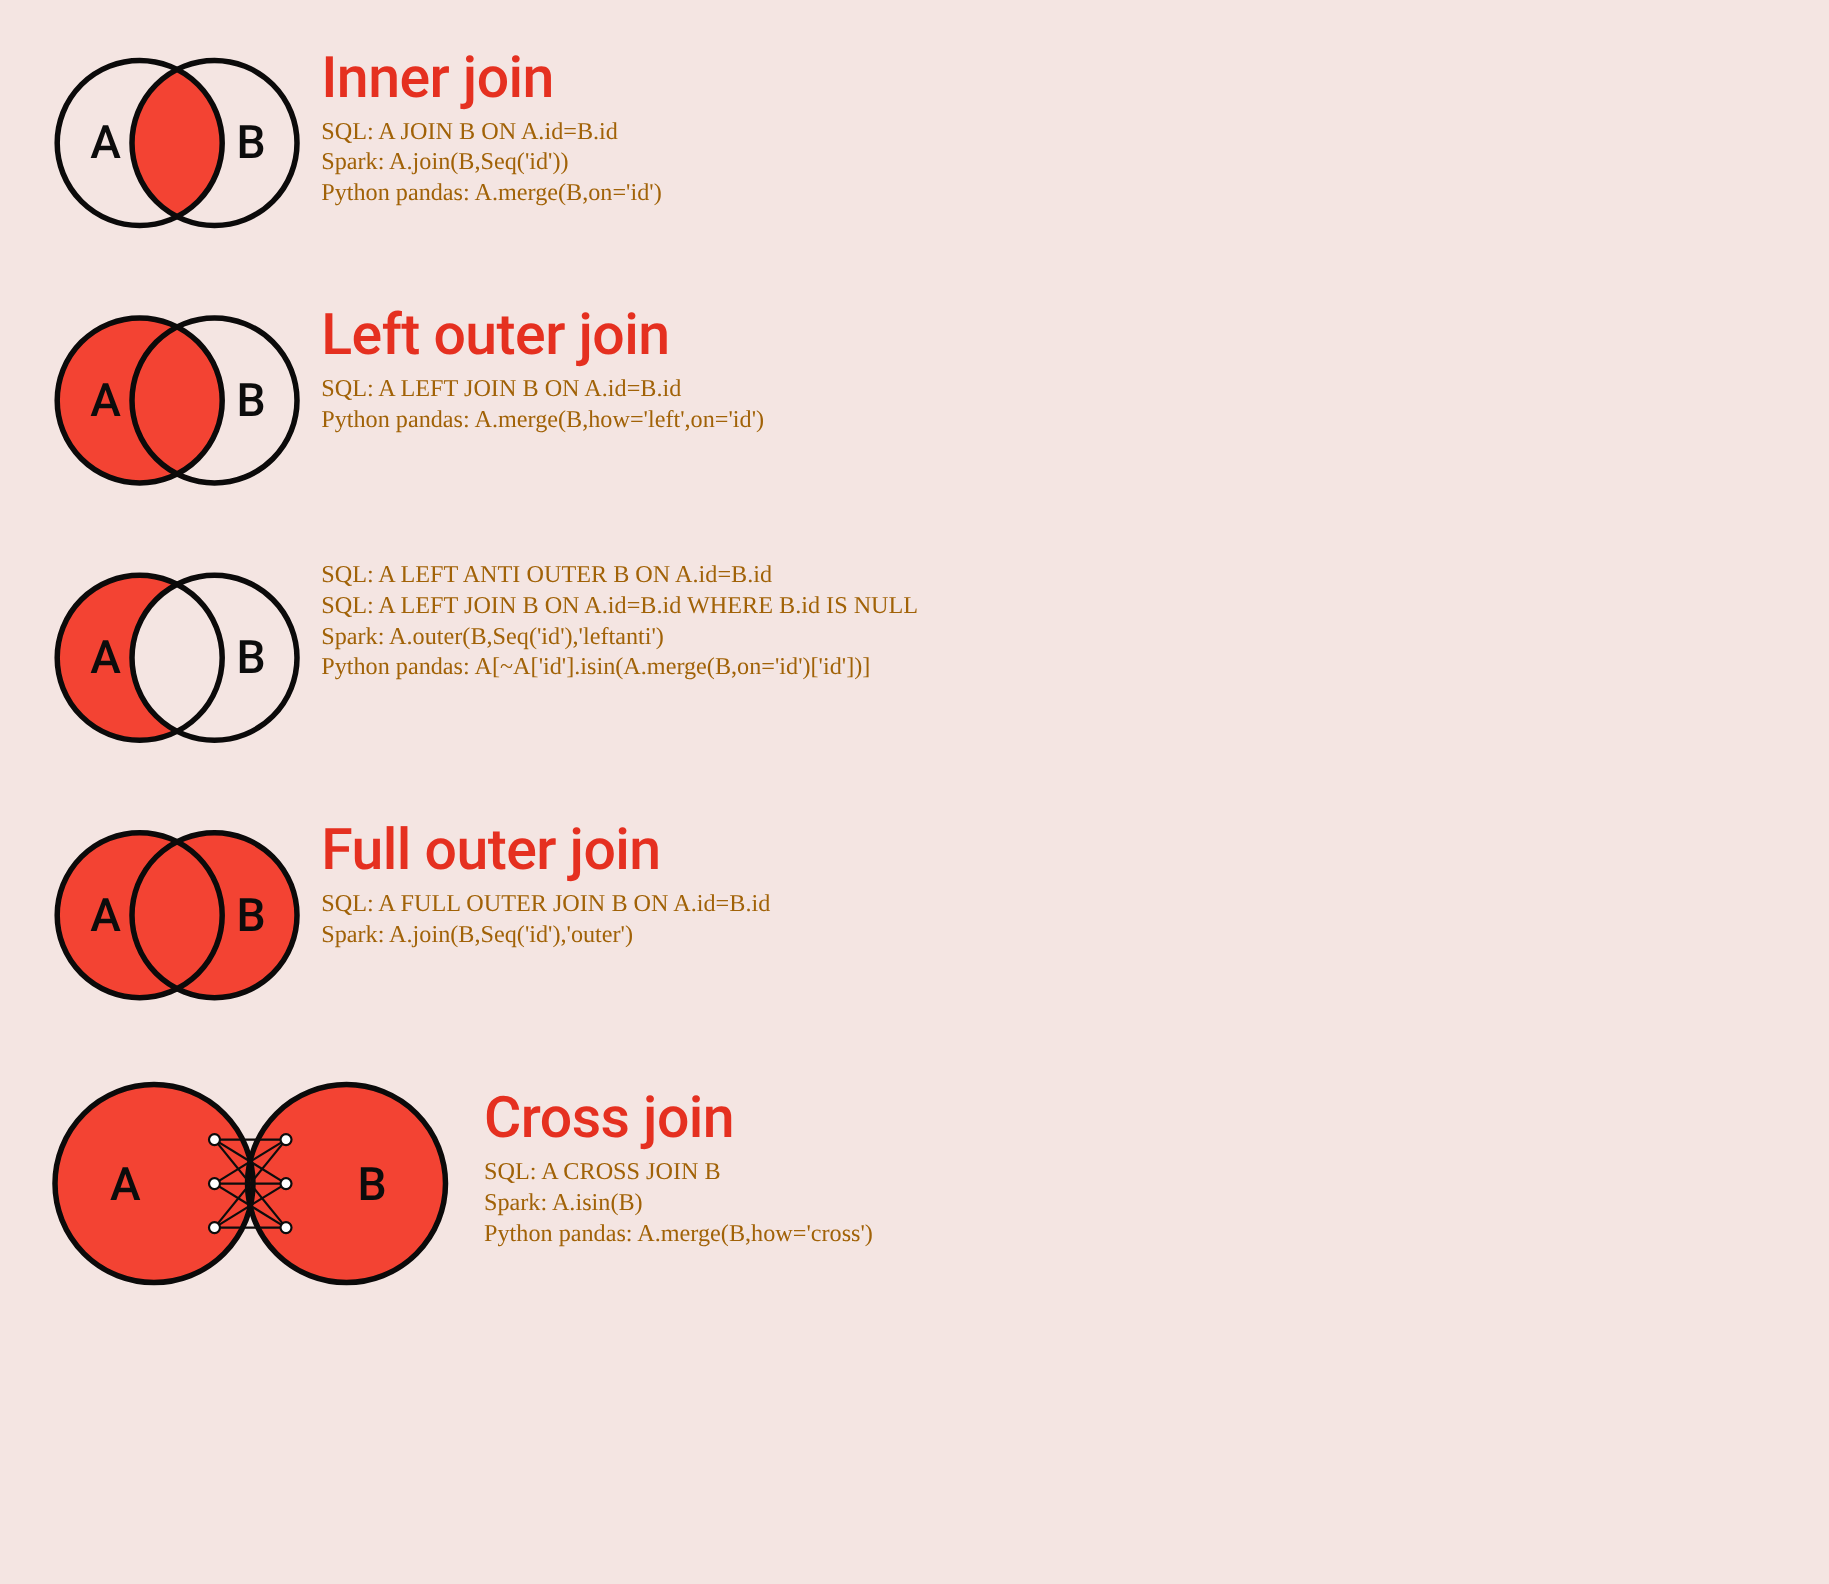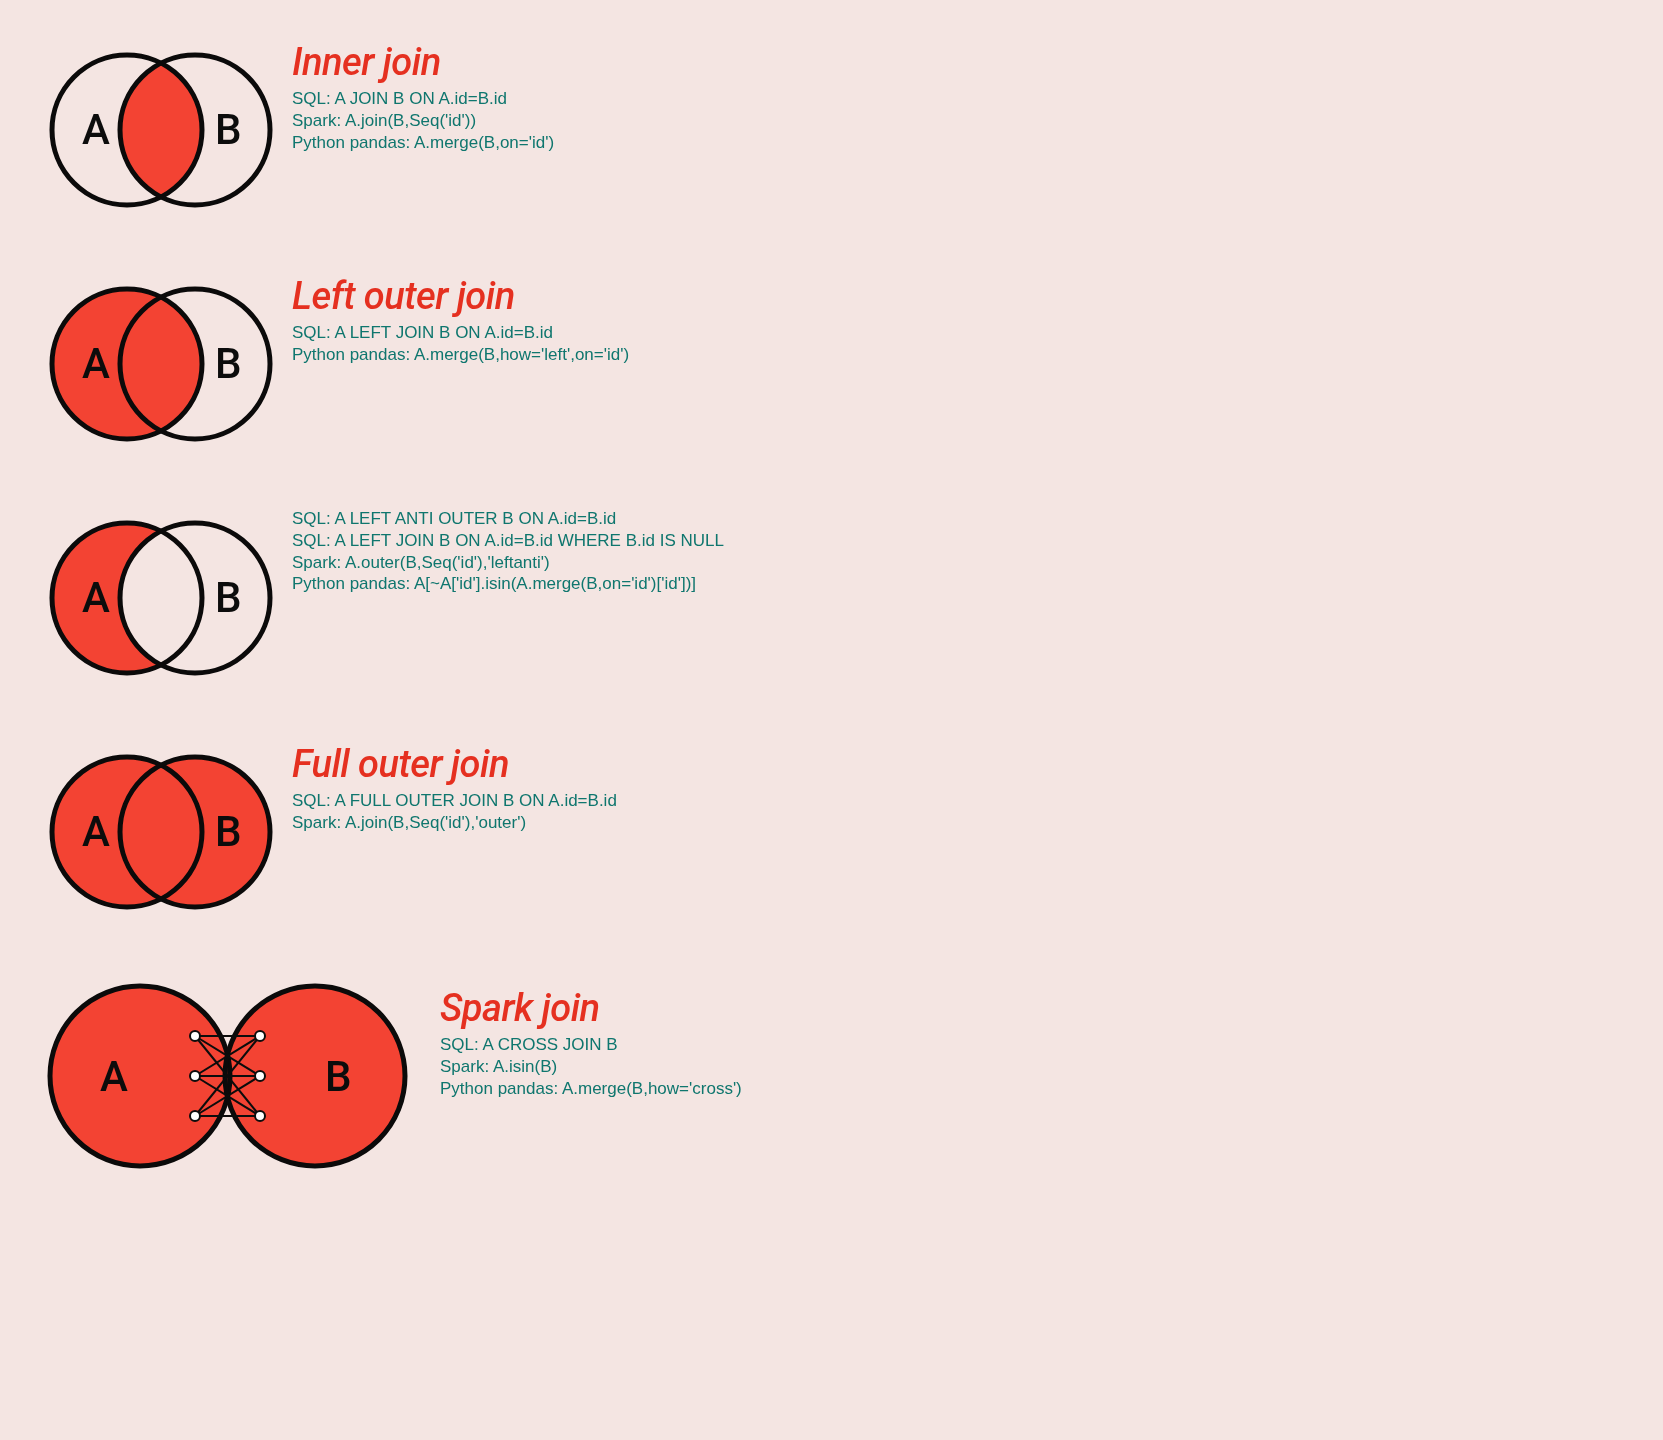--- a/index.html
+++ b/index.html
@@ -10,27 +10,26 @@
     height:1440px;
     box-sizing:border-box;
     padding:40px 20px 40px 40px;
   }
   .row{display:flex;align-items:flex-start;margin-bottom:54px}
   .venn{flex-shrink:0}
   .text{margin-left:12px}
   h2{
     color:#e53020;
     font-weight:500;
-    font-size:38px;
+    font-size:52px;
     margin:0 0 4px 0;
     letter-spacing:-0.5px;
-    font-style:italic;
   }
-  .code{display:block;font-family:Liberation Sans, sans-serif;
-  font-size:17px;color:#0f766e;line-height:1.28;white-space:pre}
+  .code{display:block;font-family:Liberation Serif, serif;
+  font-size:22px;color:#a16207;line-height:1.28;white-space:pre}
   .sp1{fill:#F34333} 
   .bg{fill:#f4e5e2}
   .ol{fill:none;stroke:#0b0a0a;stroke-width:5}
   .lbl{font-family:"Roboto",Arial,sans-serif;font-size:42px;font-weight:500;fill:#0c0c0c}
   .dot{fill:#fff;stroke:#0c0c0c;stroke-width:2}
   .ln{stroke:#0c0c0c;stroke-width:2;fill:none}
 </style>
 </head>
 <body>
 
@@ -139,18 +138,18 @@
       <circle class="dot" cx="155" cy="100" r="5"></circle>
       <circle class="dot" cx="155" cy="140" r="5"></circle>
       <circle class="dot" cx="220" cy="60" r="5"></circle>
       <circle class="dot" cx="220" cy="100" r="5"></circle>
       <circle class="dot" cx="220" cy="140" r="5"></circle>
     </g>
     <text class="lbl" x="60" y="115">A</text>
     <text class="lbl" x="285" y="115">B</text>
   </svg>
   <div class="text" style="margin-left:30px;margin-top:10px">
-    <h2>Spark join</h2>
+    <h2>Cross join</h2>
     <span class="code">SQL: A CROSS JOIN B</span>
     <span class="code">Spark: A.isin(B)</span>
     <span class="code">Python pandas: A.merge(B,how='cross')</span>
   </div>
 </div>
 
 </body></html>

